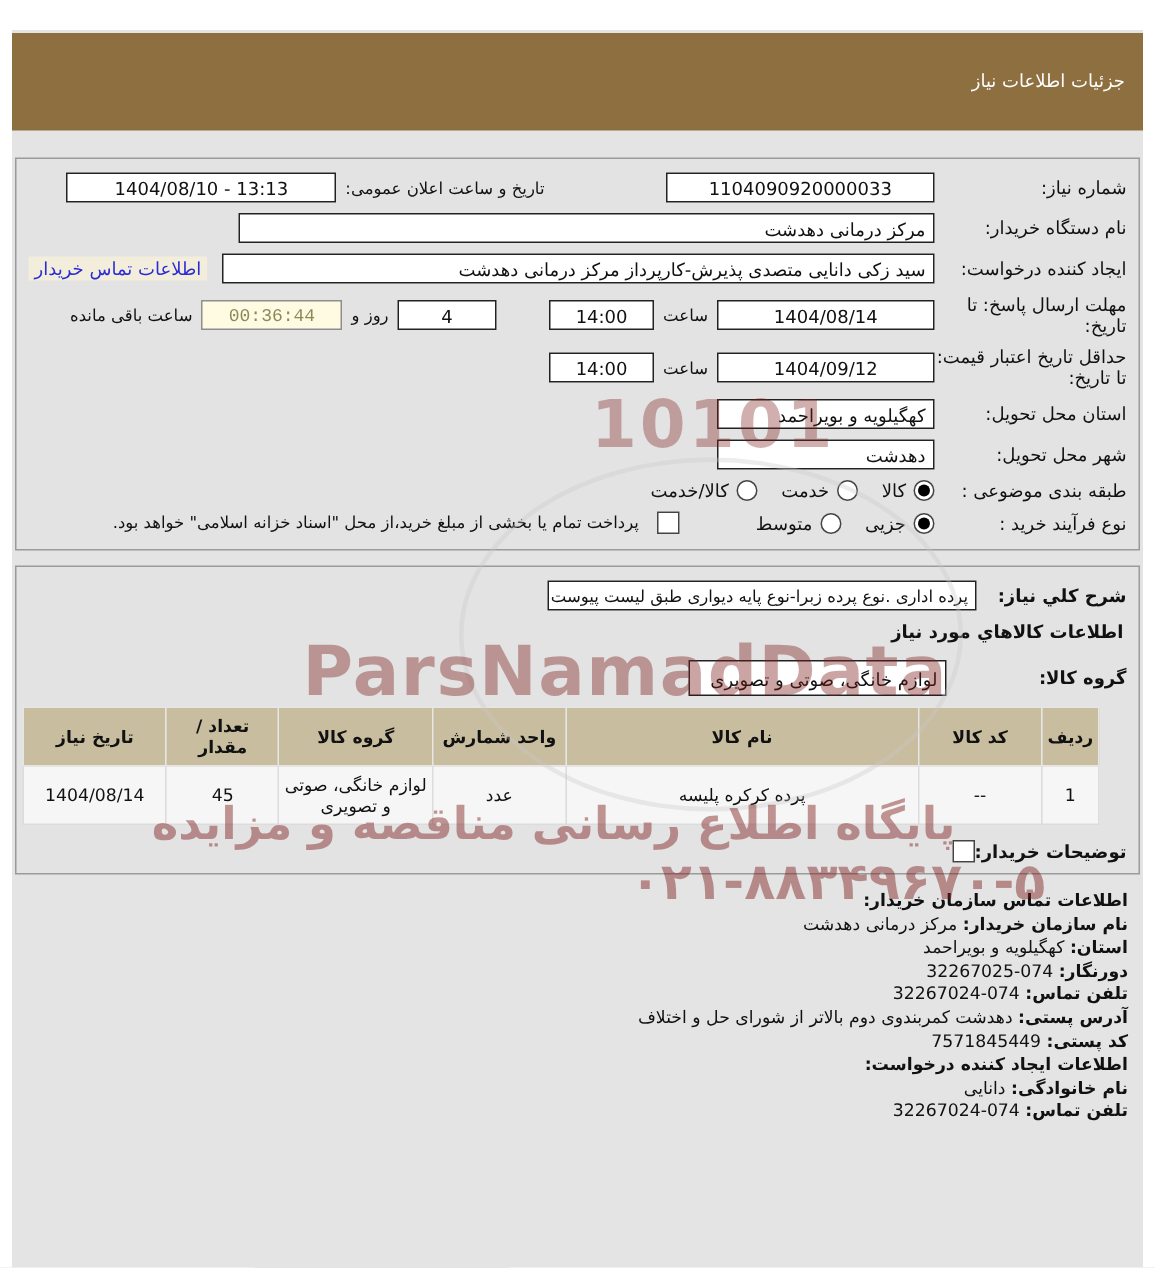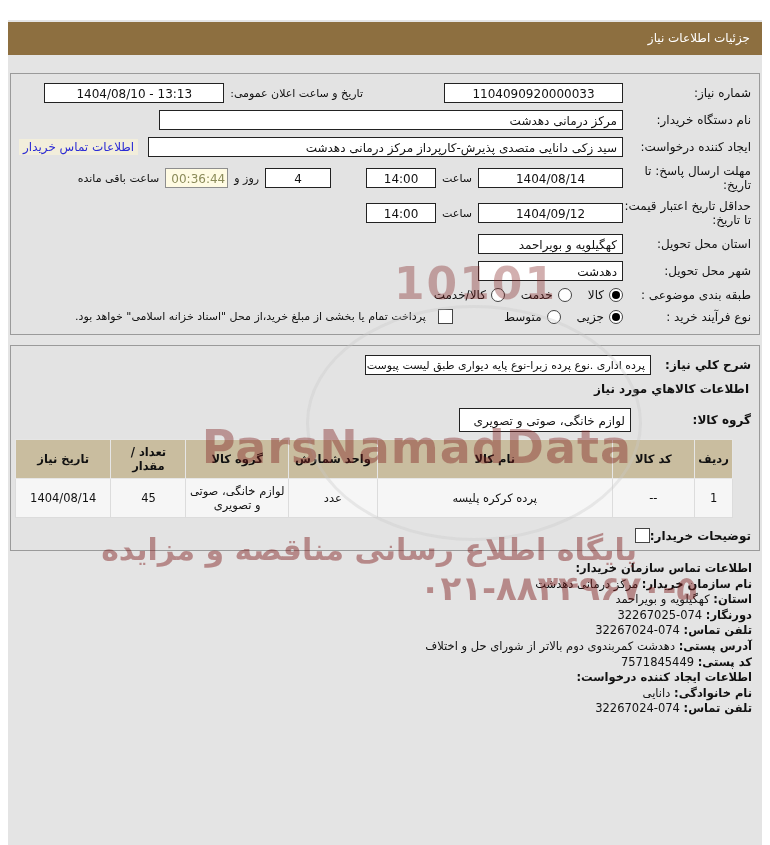--- a/index.html
+++ b/index.html
@@ -7,40 +7,40 @@
     width:770px;height:845px;background:#ffffff;
     font-family:"DejaVu Sans",sans-serif;color:#111;
     position:relative;overflow:hidden;
   }
   .canvas{
     position:absolute;top:20px;right:8px;left:8px;bottom:0;
     background:#e4e4e4;
   }
   .titlebar{
     height:33px;background:#8d6f40;color:#fff;
-    font-size:12px;line-height:33px;padding:0 12px;
+    font-size:12px;line-height:33px;padding:16px 12px;
     margin:2px 0 18px 0;
   }
   .panel{
     border:1px solid #9a9a9a;background:#e3e3e3;
     margin:0 2px;padding:9px 8px 3px 8px;
     position:relative;z-index:1;
   }
   .panel2{margin-top:10px;}
   .row{display:flex;align-items:center;margin-bottom:7px;}
   .lbl{width:128px;flex-shrink:0;font-size:12px;line-height:14px;}
   .blbl{font-weight:bold;font-size:12px;}
   .box{
     background:#fff;border:1px solid #222;height:20px;line-height:20px;
     font-size:12px;padding:0 5px;overflow:hidden;white-space:nowrap;
     box-sizing:border-box;
   }
   .center{text-align:center;}
   .w160{width:180px;} .w155{width:179px;} .w145{width:145px;}
-  .w70{width:70px;} .w66{width:66px;} .w76{width:63px;}
+  .w70{width:70px;} .w66{width:66px;} .w76{width:94px;font-family:Liberation Mono, monospace;}
   .grow{flex:1;} .sp20{width:20px;flex-shrink:0;}
   .sp35{width:35px;flex-shrink:0;} .sp75{width:75px;flex-shrink:0;}
   .small-lbl{font-size:11px;padding:0 6px;white-space:nowrap;}
   .countdown{
     background:#fffbe3;border:1px solid #8e8e8e;color:#8b8b5a;
   }
   .contact-link{
     color:#2b2bd5;background:#f2eedb;font-size:12px;
     text-decoration:none;padding:1px 4px;margin-right:10px;white-space:nowrap;
   }

